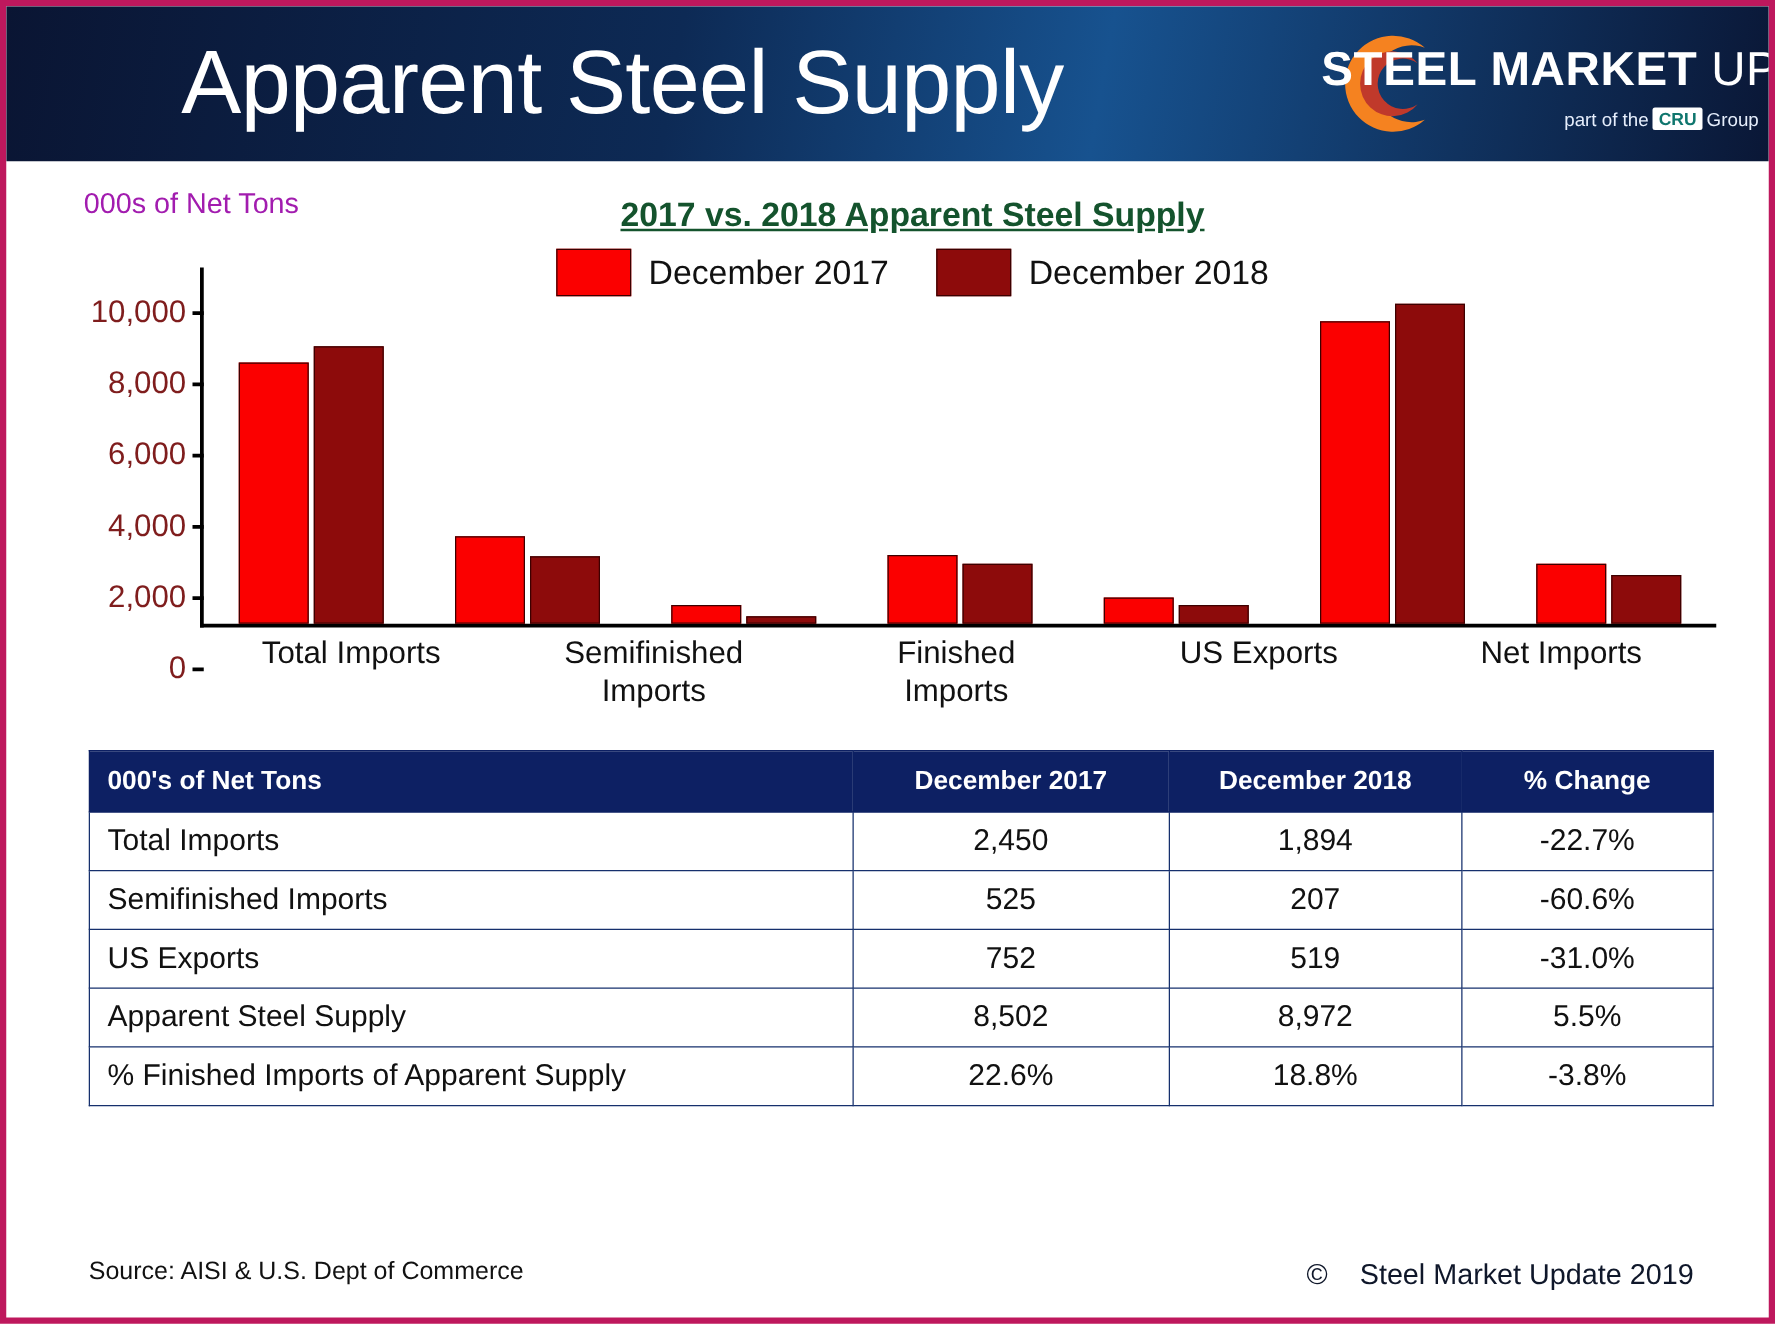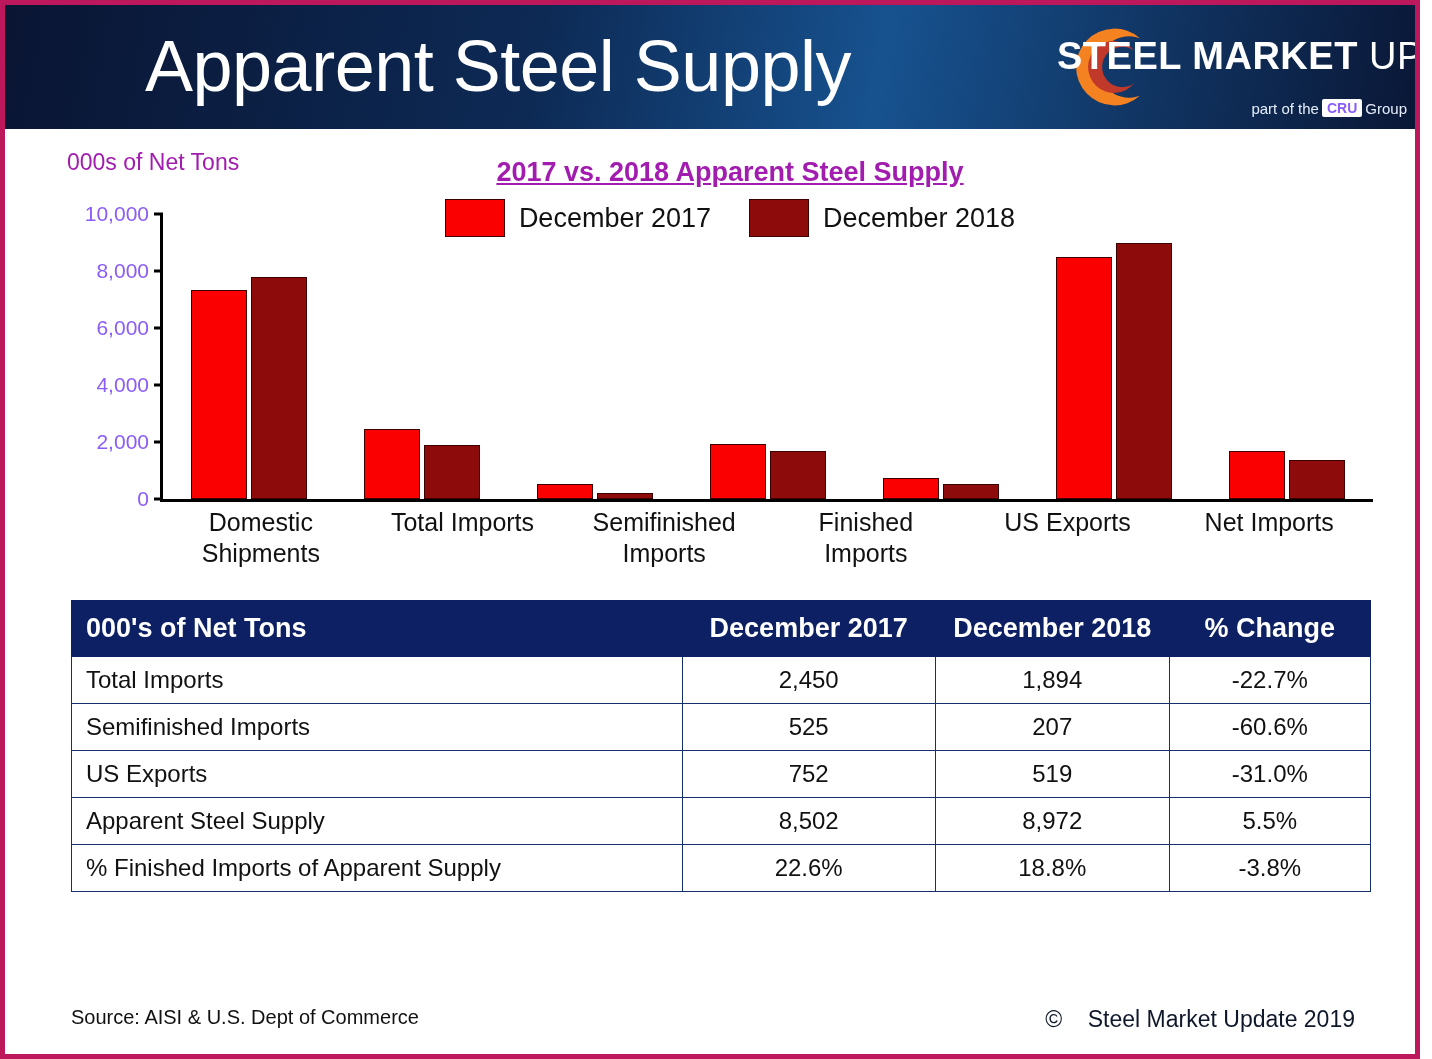--- a/index.html
+++ b/index.html
@@ -74,26 +74,26 @@
     top: 70px;
     width: 350px;
     text-align: right;
     color: #e6eefc;
     font-size: 15px;
     white-space: nowrap;
   }
   .cru-box {
     display: inline-block;
     background: #ffffff;
-    color: #8b5cf6;
+    color: #0f766e;
     font-weight: bold;
     font-size: 14px;
     padding: 1px 5px;
     border-radius: 2px;
-    margin: 16px 3px;
+    margin: 3px 3px;
     vertical-align: 1px;
   }
   
   .chart-zone {
     position: relative;
     height: 455px;
   }
   .axis-unit {
     position: absolute;
     left: 62px;
@@ -102,21 +102,21 @@
     color: #a21caf;
   }
   .chart-title {
     position: absolute;
     left: 0;
     right: 0;
     top: 28px;
     text-align: center;
     font-size: 27px;
     font-weight: bold;
-    color: #a21caf;
+    color: #14532d;
     text-decoration: underline;
     padding-left: 40px;
   }
   .legend {
     position: absolute;
     top: 70px;
     left: 0;
     right: 0;
     display: flex;
     justify-content: center;
@@ -145,23 +145,24 @@
     height: 285px;
     border-left: 3px solid #000000;
     border-bottom: 3px solid #000000;
     box-sizing: content-box;
   }
   .ytick {
     position: absolute;
     right: 100%;
     transform: translateY(-50%);
     padding-right: 14px;
-    font-size: 21px;
-    color: #8b5cf6;
+    font-size: 25px;
+    color: #7f1d1d;
     white-space: nowrap;
+    margin-top: 36px;
   }
   .ytick::after {
     content: "";
     position: absolute;
     right: 0;
     top: 50%;
     width: 9px;
     height: 3px;
     background: #000;
     transform: translateY(-50%);
@@ -211,21 +212,21 @@
     width: 1300px;
   }
   table {
     width: 100%;
     border-collapse: collapse;
     table-layout: fixed;
   }
   thead th {
     background: #0d2063;
     color: #ffffff;
-    font-size: 27px;
+    font-size: 21px;
     font-weight: bold;
     padding: 12px 14px;
     text-align: center;
     border: 1px solid #0d2063;
   }
   thead th.first {
     text-align: left;
   }
   tbody td {
     font-size: 24px;
@@ -337,24 +338,20 @@
             <div class="bar y2017" style="height: 242.307px;"></div>
             <div class="bar y2018" style="height: 255.702px;"></div>
           </div>
           <div class="group">
             <div class="bar y2017" style="height: 48.393px;"></div>
             <div class="bar y2018" style="height: 39.159px;"></div>
           </div>
         </div>
     </div>
     <div class="cat-labels" id="cat-labels">
-        <div class="cat">
-          <div>Domestic</div>
-          <div>Shipments</div>
-        </div>
         <div class="cat">
           <div>Total Imports</div>
         </div>
         <div class="cat">
           <div>Semifinished</div>
           <div>Imports</div>
         </div>
         <div class="cat">
           <div>Finished</div>
           <div>Imports</div>

